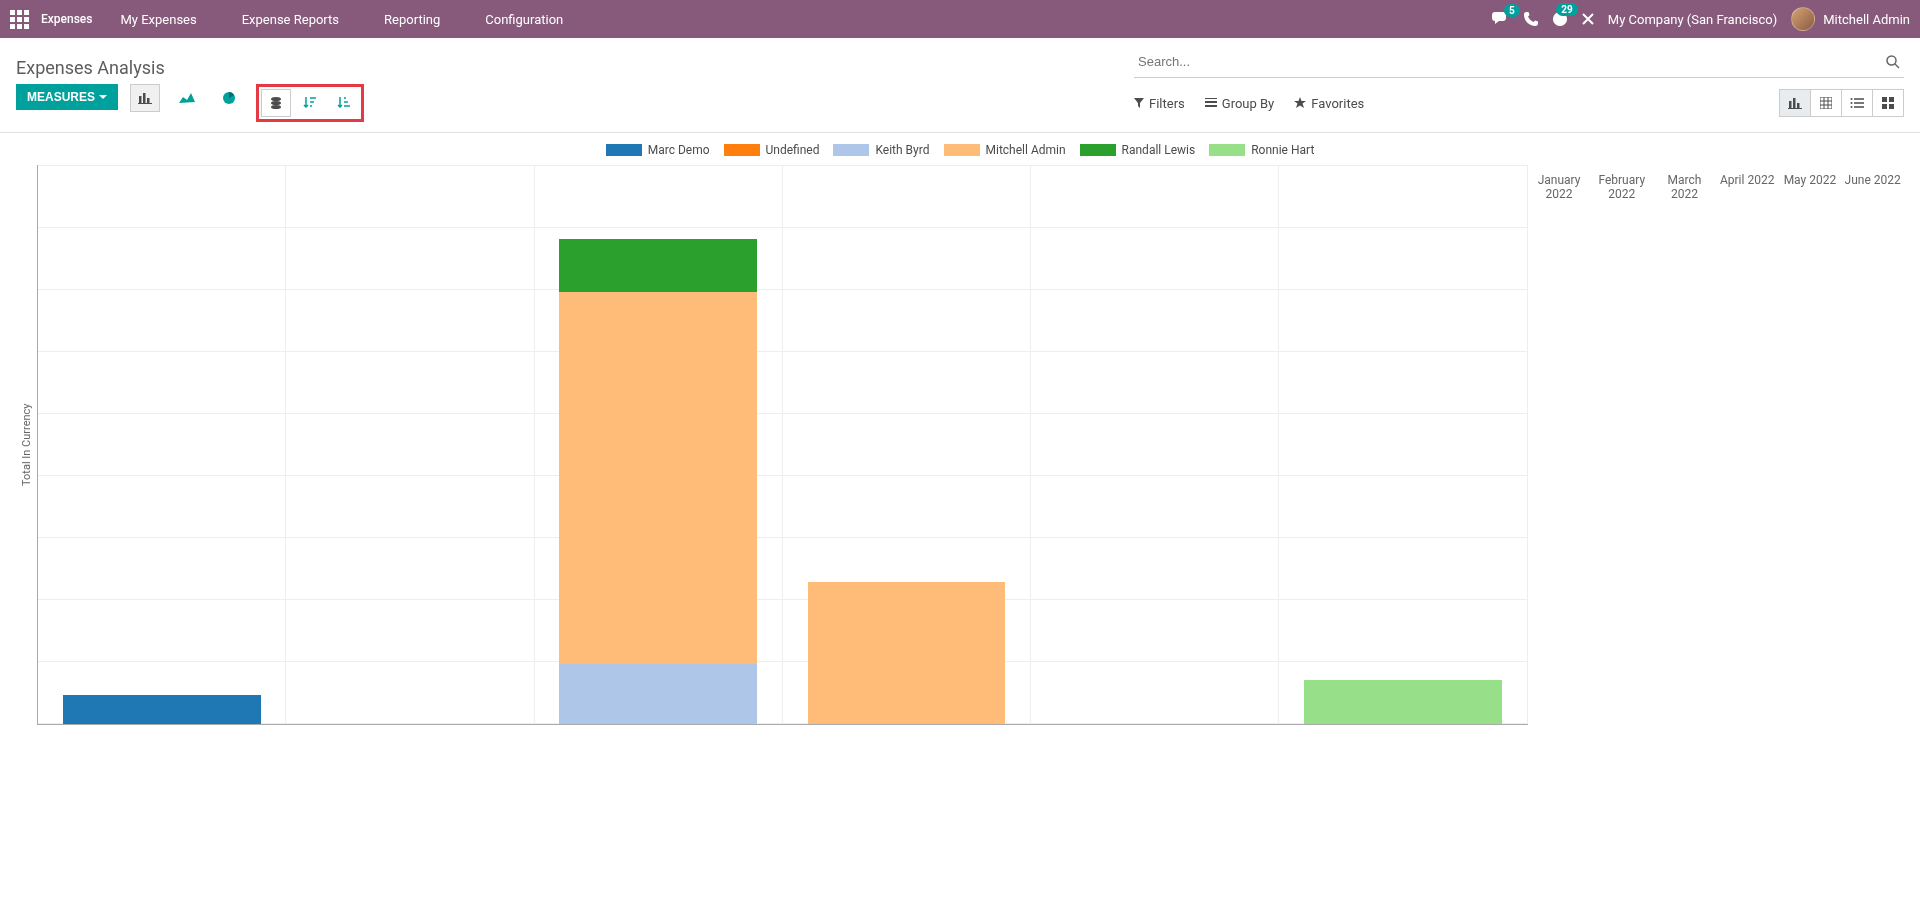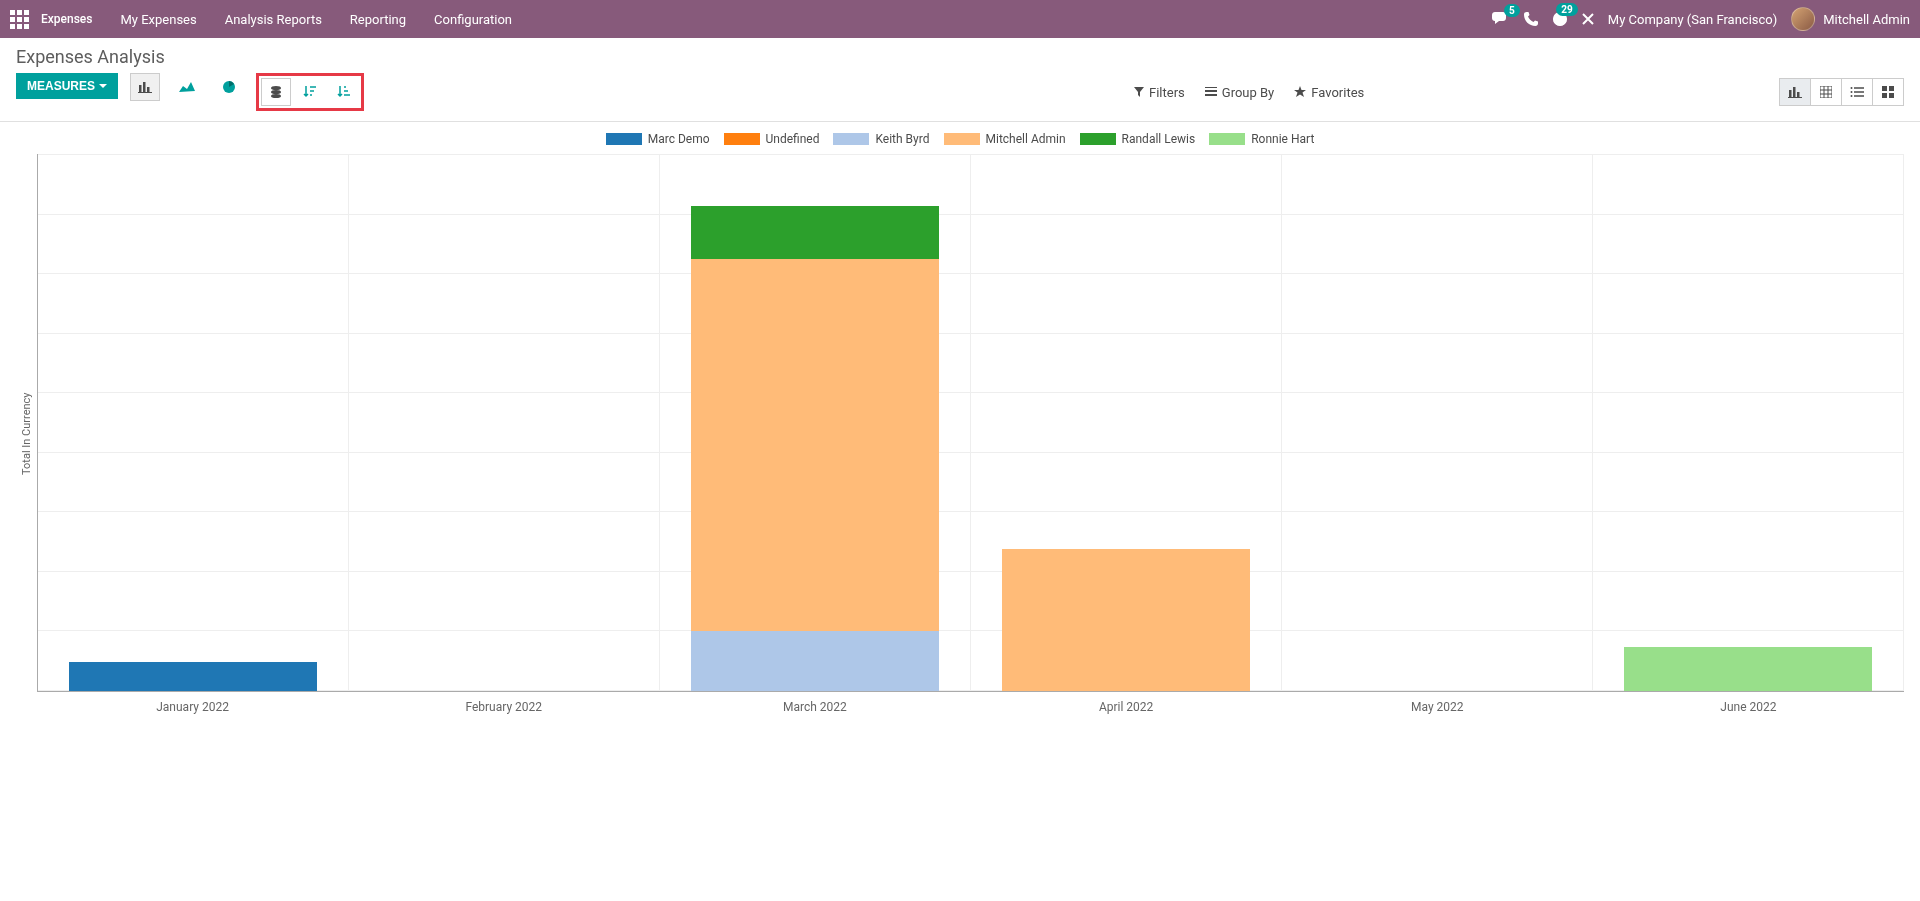--- a/index.html
+++ b/index.html
@@ -1,21 +1,21 @@
 <!DOCTYPE html>
 <html><head>
 <meta charset="utf-8">
 <style>
 * { box-sizing: border-box; margin: 0; padding: 0; }
 body { font-family: -apple-system, BlinkMacSystemFont, "Segoe UI", Roboto, sans-serif; font-size: 13px; background: #fff; color: #333; }
 .topbar { background: #875a7b; color: #fff; height: 38px; display: flex; align-items: center; padding: 0 10px; }
 .app-grid { display: grid; grid-template-columns: repeat(3, 5px); grid-template-rows: repeat(3, 5px); gap: 2px; margin-right: 12px; cursor: pointer; }
 .app-grid span { background: #fff; width: 5px; height: 5px; }
 .app-title { font-size: 12px; font-weight: 500; margin-right: 28px; }
-.nav-menu { display: flex; gap: 28px; }
+.nav-menu { display: flex; gap: 45px; }
 .nav-item { color: #fff; cursor: pointer; font-size: 13px; }
 .topbar-right { margin-left: auto; display: flex; align-items: center; gap: 14px; }
 .badge-wrap { position: relative; display: flex; align-items: center; }
 .badge { position: absolute; top: -8px; right: -10px; background: #00a09d; color: #fff; border-radius: 10px; font-size: 10px; padding: 1px 5px; font-weight: bold; }
 .icon-btn { color: #fff; cursor: pointer; font-size: 14px; display: flex; align-items: center; }
 .company-label { font-size: 13px; cursor: pointer; }
 .user-wrap { display: flex; align-items: center; gap: 8px; cursor: pointer; }
 .avatar { width: 24px; height: 24px; border-radius: 50%; background: linear-gradient(135deg,#d4a373,#8a5a44); border: 1px solid rgba(255,255,255,0.3); }
 .subheader { padding: 8px 16px 0 16px; }
 .page-title { font-size: 18px; color: #5d5d5d; margin-bottom: 6px; }
@@ -35,21 +35,21 @@
 .view-switcher { display: flex; gap: 0; }
 .view-btn { border: 1px solid #ccc; width: 32px; height: 28px; display: flex; align-items: center; justify-content: center; cursor: pointer; background: #fff; color: #4c4c4c; margin-left: -1px; }
 .view-btn.active { background: #e9ecef; }
 .chart-container { padding: 10px 16px; }
 .legend { display: flex; justify-content: center; gap: 14px; flex-wrap: wrap; margin-bottom: 8px; }
 .legend-item { display: flex; align-items: center; gap: 6px; font-size: 12px; color: #4c4c4c; }
 .legend-swatch { width: 36px; height: 12px; }
 .chart-area { display: flex; height: 560px; }
 .y-axis-label { writing-mode: vertical-rl; transform: rotate(180deg); font-size: 11px; color: #666; text-align: center; padding: 0 4px; }
 .y-axis { display: flex; flex-direction: column; justify-content: space-between; align-items: flex-end; padding-right: 6px; font-size: 11px; color: #666; height: 540px; }
-.plot-wrap { flex: 1; display: flex; flex-direction: column; }
+.plot-wrap { flex: 1; display: flex; flex-direction: row; }
 .plot { flex: 1; position: relative; border-left: 1px solid #aaa; border-bottom: 1px solid #aaa; display: flex; }
 .gridlines { position: absolute; inset: 0; display: flex; flex-direction: column; justify-content: space-between; pointer-events: none; }
 .gridlines div { border-top: 1px solid #eee; height: 0; }
 .col { flex: 1; position: relative; border-right: 1px solid #eee; display: flex; flex-direction: column; justify-content: flex-end; align-items: center; }
 .bar-stack { width: 80%; display: flex; flex-direction: column-reverse; }
 .seg { width: 100%; }
 .x-labels { display: flex; }
 .x-label { flex: 1; text-align: center; font-size: 12px; color: #666; padding-top: 8px; }
 svg { display: block; }
 </style>
@@ -64,21 +64,21 @@
       <span></span>
       <span></span>
       <span></span>
       <span></span>
       <span></span>
       <span></span>
   </div>
   <div class="app-title">Expenses</div>
   <div class="nav-menu">
     <div class="nav-item">My Expenses</div>
-    <div class="nav-item">Analysis Reports</div>
+    <div class="nav-item">Expense Reports</div>
     <div class="nav-item">Reporting</div>
     <div class="nav-item">Configuration</div>
   </div>
   <div class="topbar-right">
     <div class="badge-wrap icon-btn">
       <svg width="18" height="14" viewBox="0 0 18 14">
           <path fill="#fff" d="M3 0h8c1.7 0 3 1.3 3 3v3c0 1.7-1.3 3-3 3H7l-4 3V9C1.3 9 0 7.7 0 6V3C0 1.3 1.3 0 3 0z"></path>
         </svg>
       <span class="badge">5</span>
     </div>
@@ -104,20 +104,31 @@
     <div class="user-wrap">
       <div class="avatar"></div>
       <span>Mitchell Admin</span>
     </div>
   </div>
 </div>
 
 <div class="subheader">
   <div style="display:flex;align-items:flex-end;justify-content:space-between;">
     <div class="page-title">Expenses Analysis</div>
+    <div class="search-area">
+      <div class="search-input-row">
+        <input class="search-input" placeholder="Search..." style="">
+        <div style="cursor:pointer;padding:0 4px;">
+          <svg width="14" height="14" viewBox="0 0 14 14">
+              <circle cx="5.5" cy="5.5" r="4.5" fill="none" stroke="#666" stroke-width="1.5"></circle>
+              <path d="M9 9l4 4" stroke="#666" stroke-width="1.5"></path>
+            </svg>
+        </div>
+      </div>
+    </div>
   </div>
 </div>
 
 <div class="controls-row">
   <div class="controls-left">
     <button class="measures-btn">
       <span>MEASURES</span>
       <span class="caret-down"></span>
     </button>
     <button class="tool-btn active">

